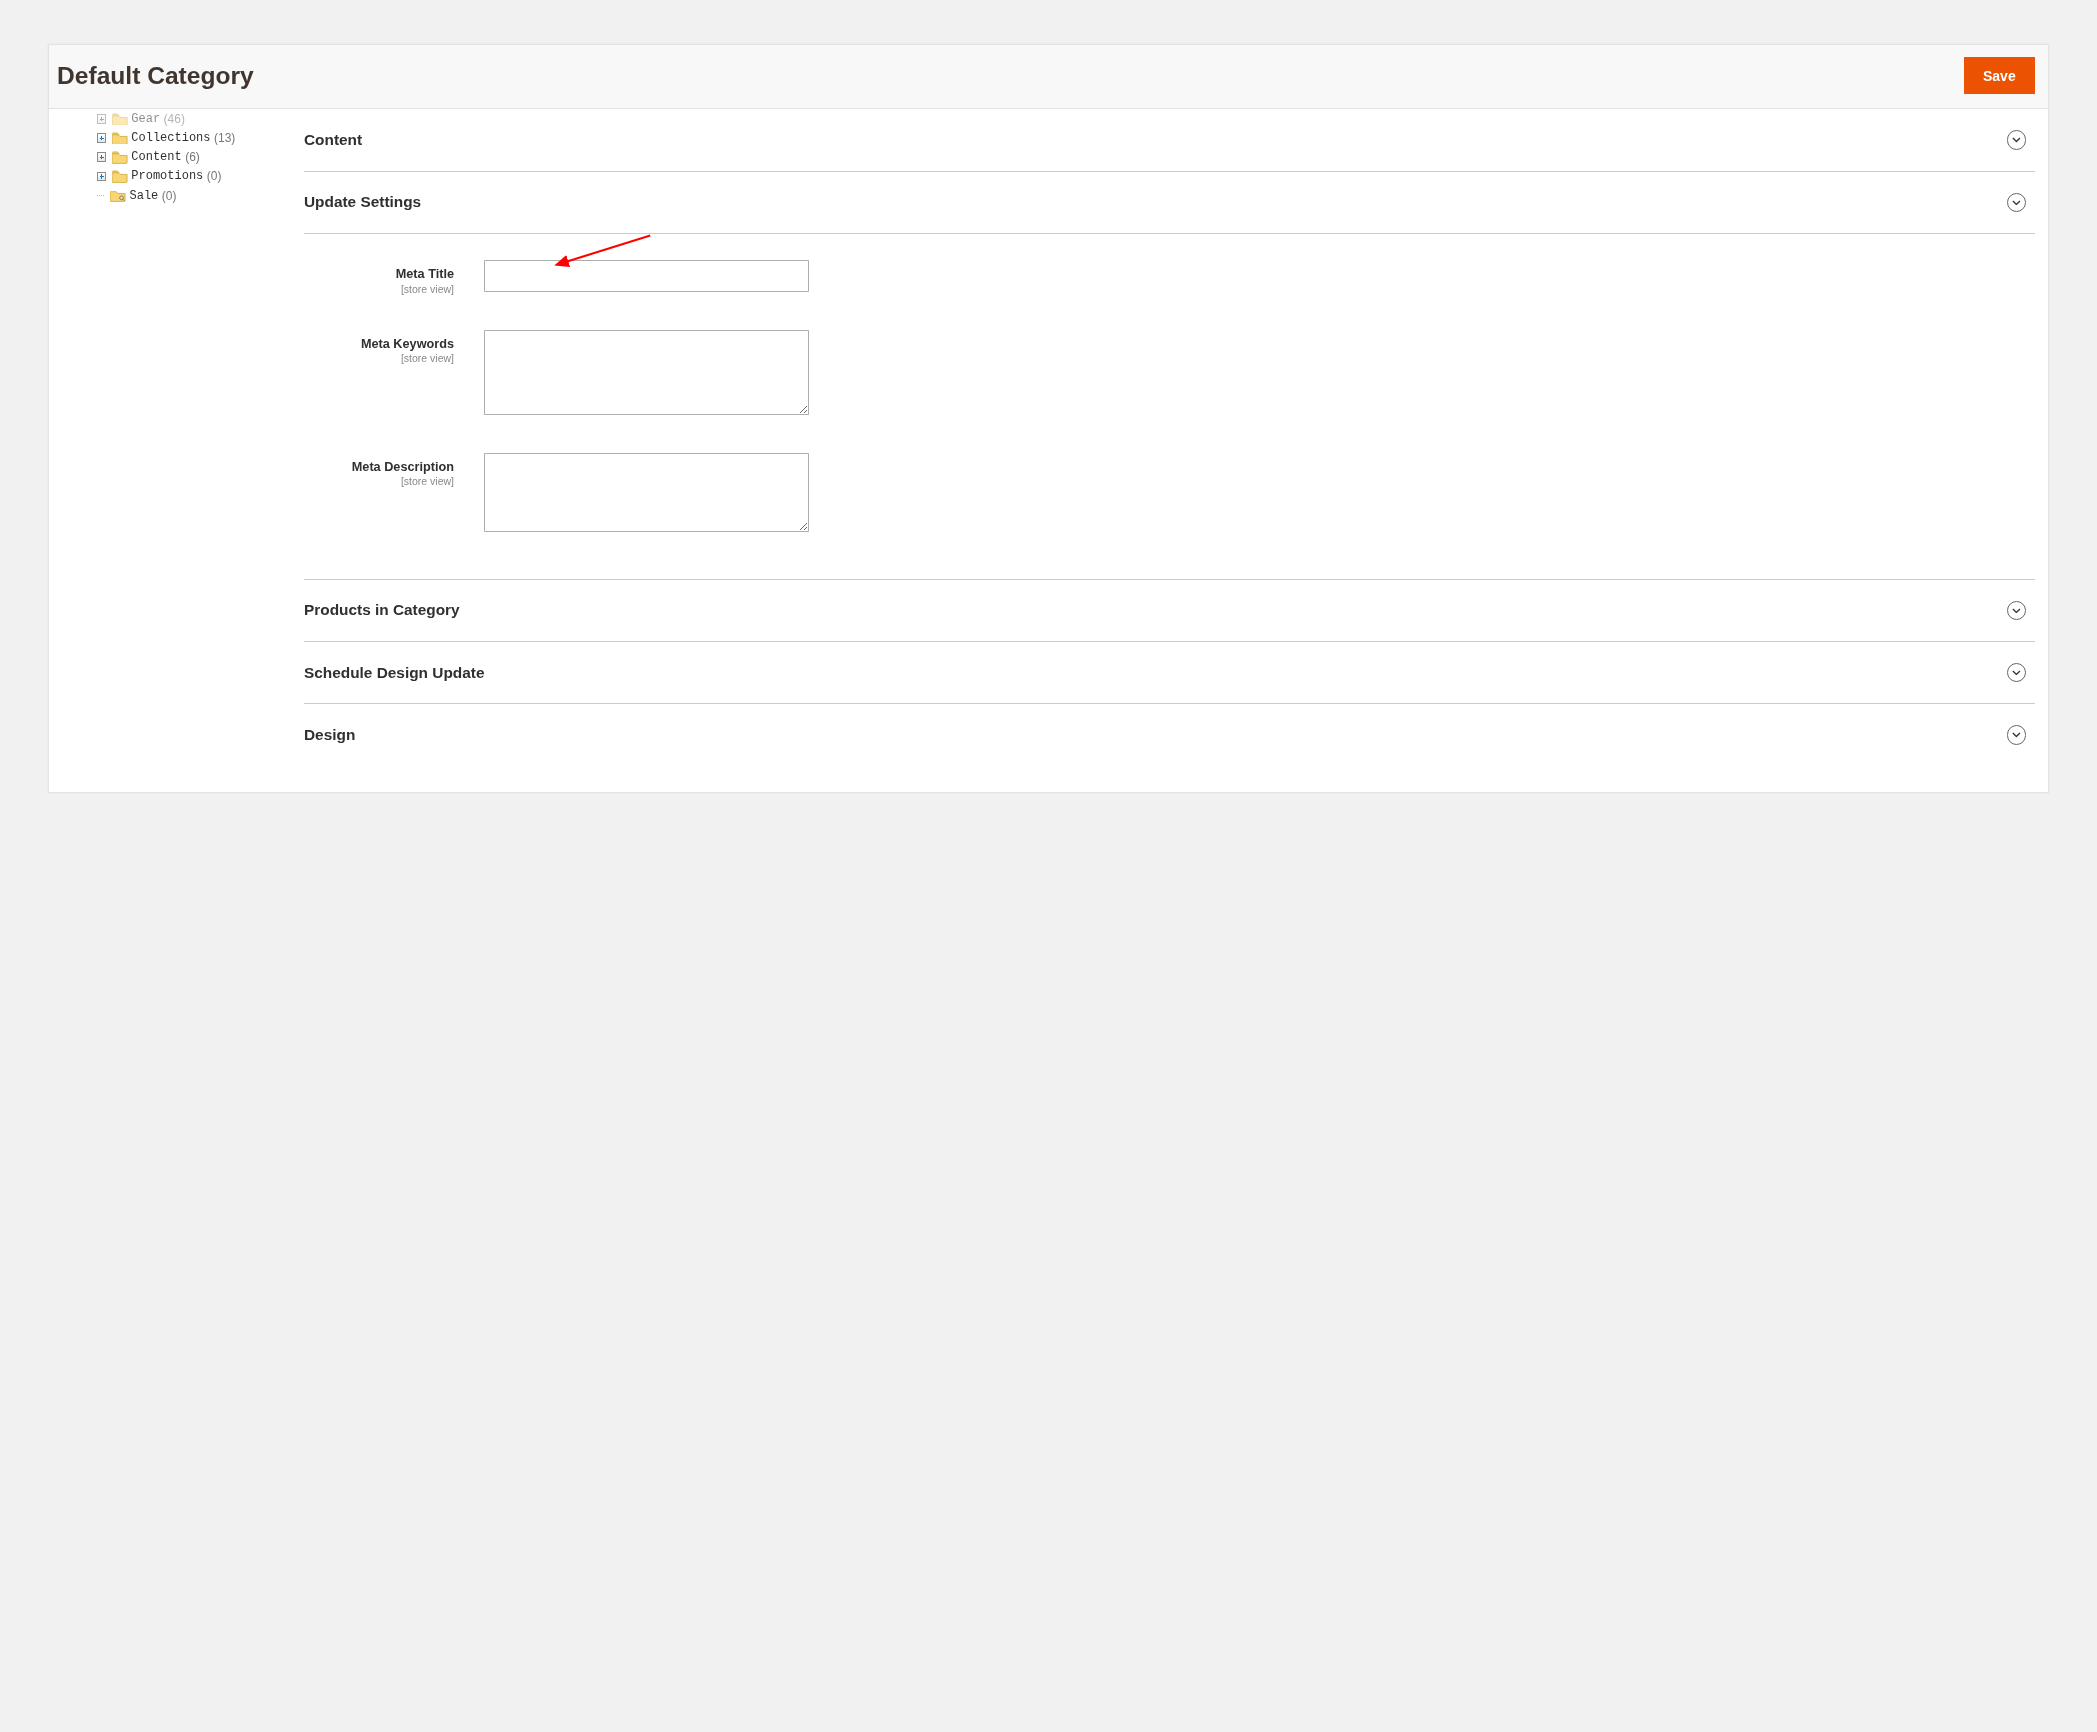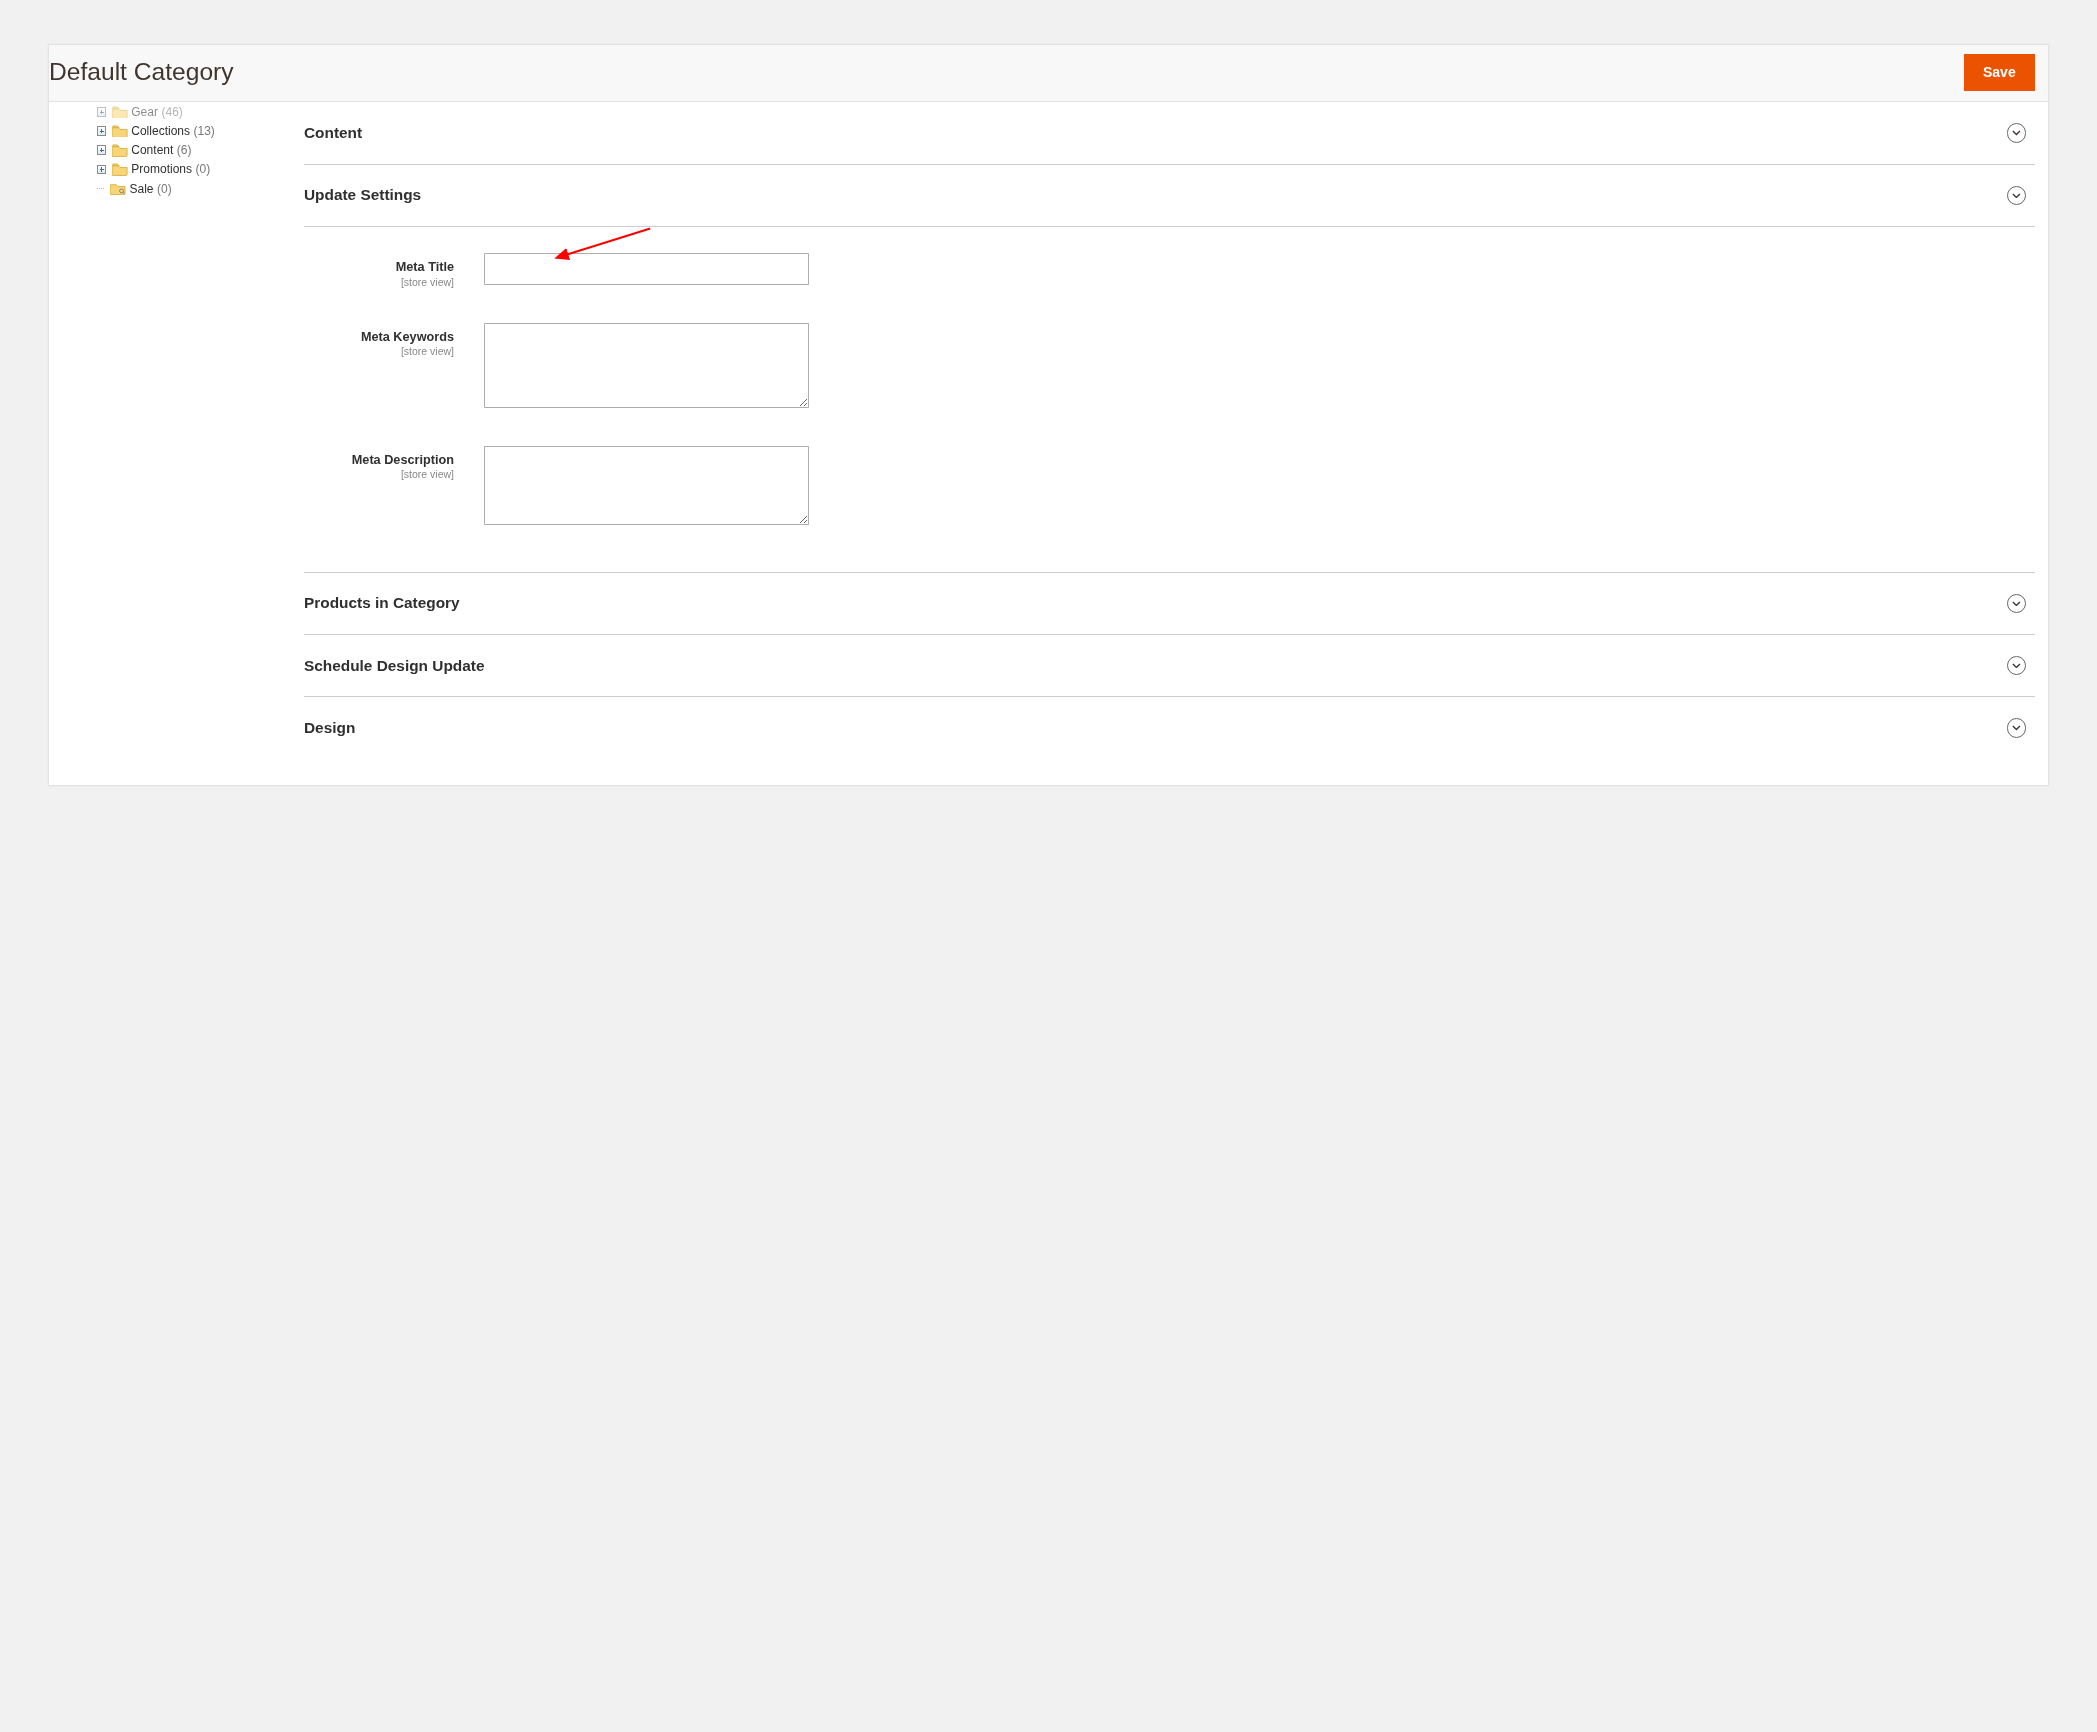--- a/index.html
+++ b/index.html
@@ -20,23 +20,23 @@
   .panel-header {
     display: flex;
     align-items: center;
     justify-content: space-between;
     padding: 8.8px 13px 10.5px 0;
     background: #f8f8f8;
     border-bottom: 0.9px solid #e3e3e3;
   }
   .panel-header h1 {
     font-size: 24.6px;
-    font-weight: 400;
+    font-weight: 700;
     color: #41362f;
-    margin: 0;
+    margin: 8px;
   }
   .save-btn {
     background: #eb5202;
     color: #fff;
     border: none;
     padding: 10.5px 19.3px;
     font-size: 14px;
     font-weight: 600;
     cursor: pointer;
     border-radius: 0;
@@ -54,21 +54,21 @@
   .tree { list-style: none; padding-left: 39px; }
   .tree li {
     display: flex;
     align-items: center;
     gap: 3.5px;
     padding: 2.6px 0;
     font-size: 12px;
     color: #303030;
   }
   .tree li.cut { opacity: 0.55; }
-  .tree li .lbl { color: #303030; }
+  .tree li .lbl { color: #303030; font-family: Liberation Mono, monospace; }
   .tree li .cnt { color: #777; }
   .tree-toggle {
     width: 9.7px; height: 9.7px;
     border: 0.9px solid #8c8c8c;
     background: linear-gradient(#fff,#e6e6e6);
     position: relative;
     flex-shrink: 0;
     margin-right: 1.8px;
   }
   .tree-toggle.plus::before,

